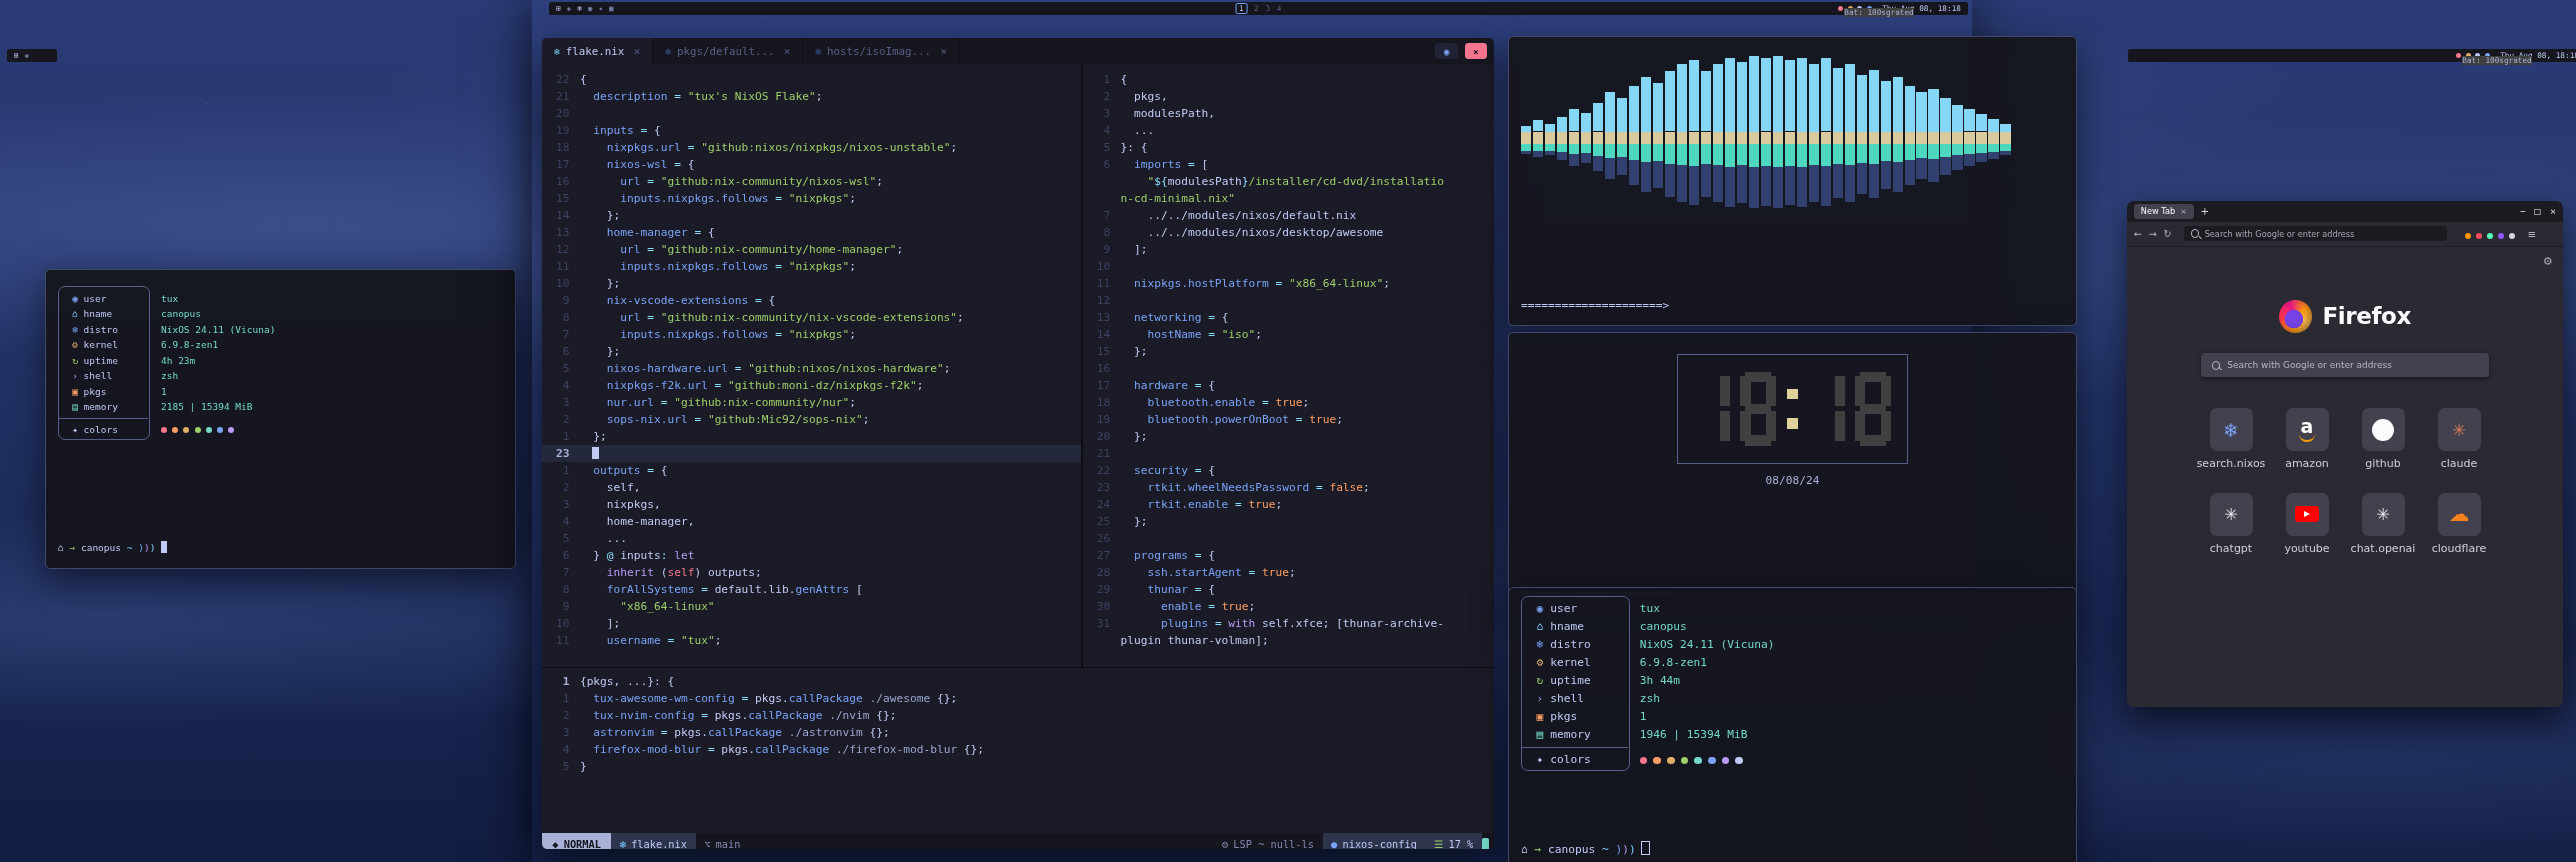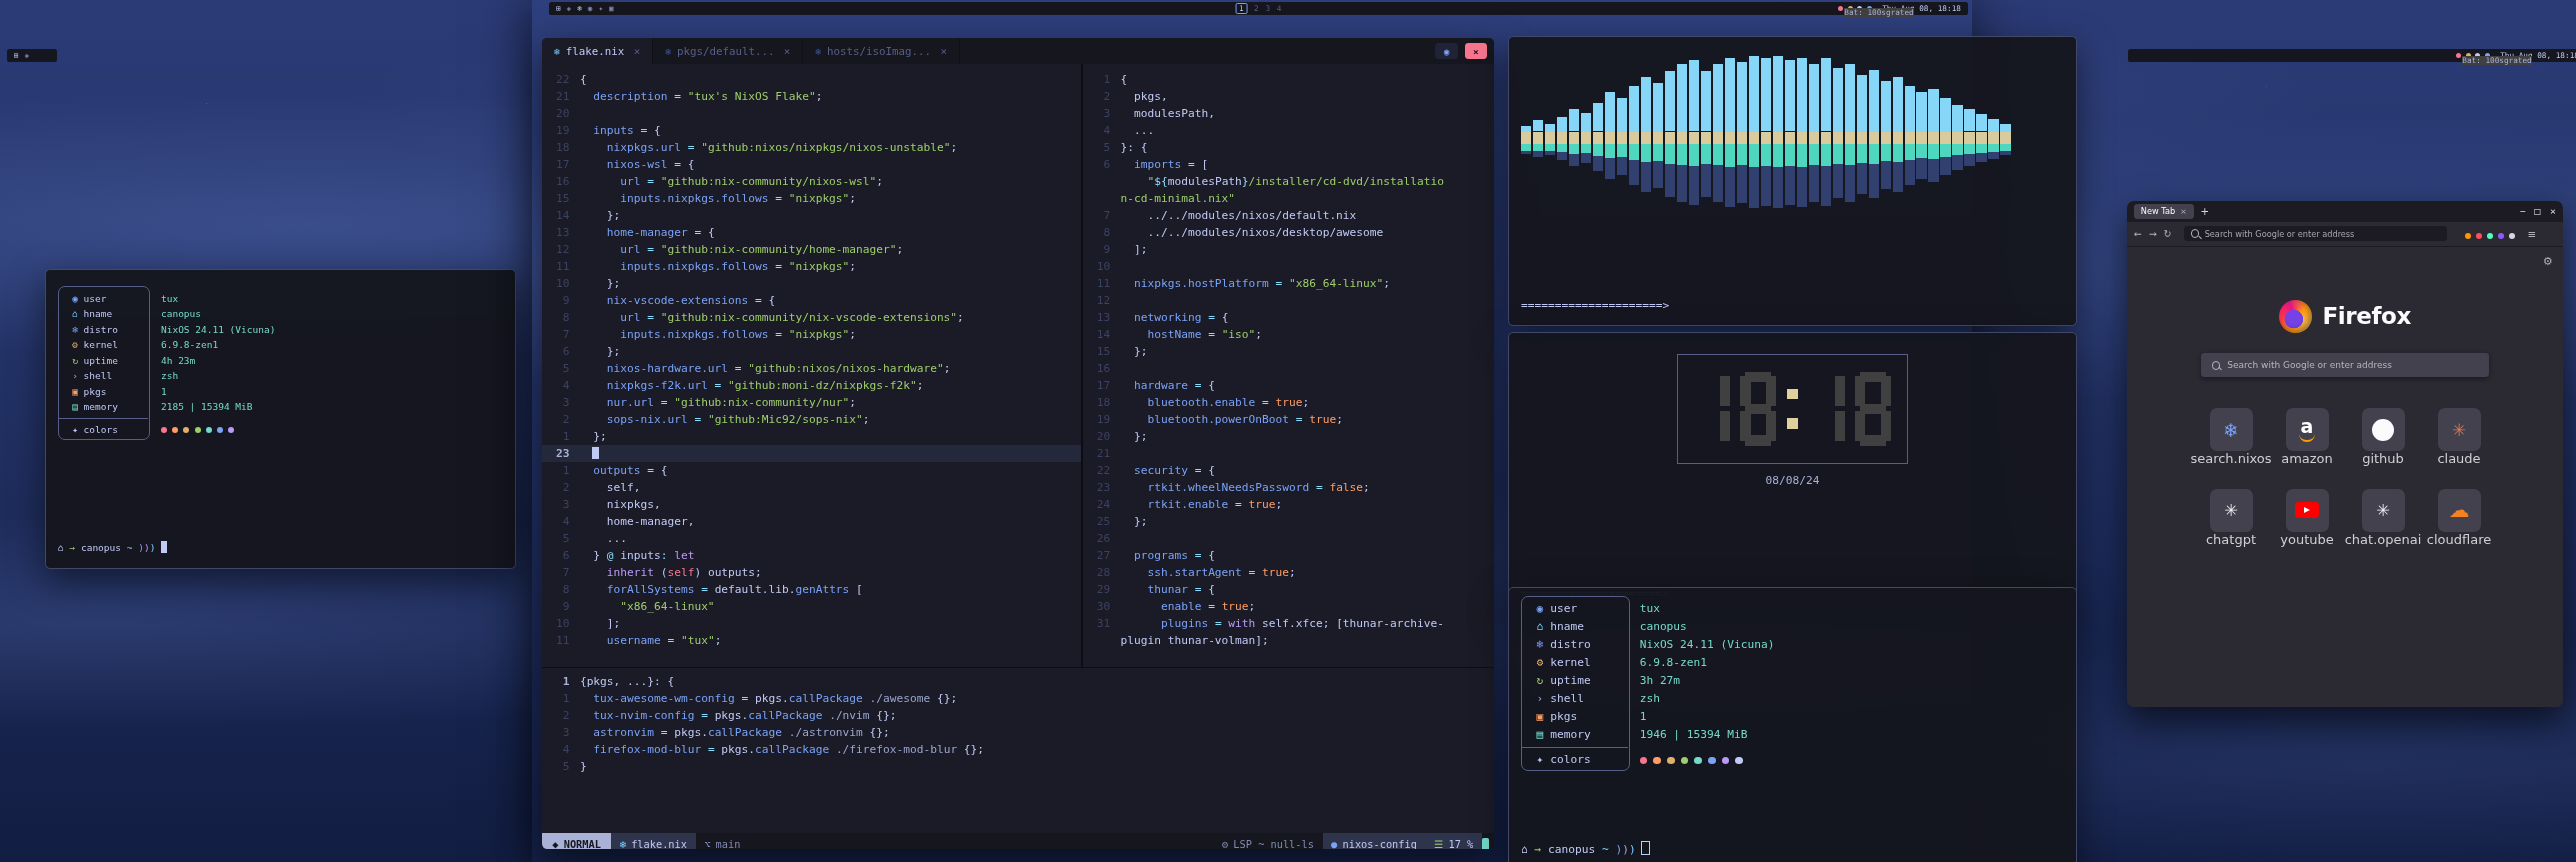--- a/index.html
+++ b/index.html
@@ -147,21 +147,21 @@
       conic-gradient(from 120deg, #ffbd4f, #ff980e, #ff3647, #e31587, #ff980e, #ffbd4f);
     box-shadow:inset -2.6px -2.6px 6.9px rgba(0,0,0,.35);}
   .ff-wordmark{color:#fbfbfe;font-size:23px;font-weight:bold;letter-spacing:-0.4px;}
   .ff-search{width:267px;height:24px;background:#42414d;border-radius:3.4px;box-shadow:0 1.7px 5.2px rgba(0,0,0,.4);
              display:flex;align-items:center;padding:0 10.3px;gap:6.9px;color:#b6b4be;font-size:9px;margin-top:20.7px;}
   .mag{width:6.9px;height:6.9px;border:1.3px solid #b6b4be;border-radius:50%;position:relative;flex:none;}
   .mag::after{content:'';position:absolute;width:4.3px;height:1.3px;background:#b6b4be;transform:rotate(45deg);right:-3.4px;bottom:-0.9px;}
   .ff-grid{display:grid;grid-template-columns:repeat(4,76px);row-gap:22.4px;margin-top:31px;justify-items:center;}
   .tile{display:flex;flex-direction:column;align-items:center;width:76px;}
   .ticonbox{width:43px;height:43px;border-radius:6.9px;background:#42414d;display:flex;align-items:center;justify-content:center;}
-  .tlabel2{font-size:13px;color:#cfcfd8;}
+  .tlabel2{margin-top:6px;font-size:11px;color:#cfcfd8;}
   .ticon{display:flex;align-items:center;justify-content:center;}
   .t-snowflake{color:#7aa2f7;font-size:19px;}
   .t-claude{color:#d97757;font-size:17px;}
   .t-openai{color:#ececf1;font-size:16.4px;}
   .t-cloudflare{color:#f6821f;font-size:20.7px;}
   .am-wrap{position:relative;display:flex;flex-direction:column;align-items:center;}
   .am-a{color:#fff;font-size:19px;font-weight:bold;line-height:17px;font-family:"DejaVu Sans",sans-serif;}
   .am-smile{width:15.5px;height:6px;border-bottom:2.2px solid #ff9900;border-radius:0 0 50% 50%/0 0 100% 100%;margin-top:-1.7px;}
   .gh{width:22.4px;height:22.4px;border-radius:50%;background:#fbfbfe;}
   .yt{width:24px;height:16.4px;background:#f00;border-radius:3.4px;display:flex;align-items:center;justify-content:center;}
@@ -763,21 +763,21 @@
     <div class="term-line"><span class="wh">=====================&gt;</span></div>
   </div>
 
   <div class="term term-fetchr">
     <div class="fetch">
         <div class="fbox"></div>
         <div class="frow"><span class="ficon" style="color: rgb(122, 162, 247);">◉</span><span class="flabel">user</span><span class="fvalue">tux</span></div>
         <div class="frow"><span class="ficon" style="color: rgb(125, 207, 255);">⌂</span><span class="flabel">hname</span><span class="fvalue">canopus</span></div>
         <div class="frow"><span class="ficon" style="color: rgb(122, 162, 247);">❄</span><span class="flabel">distro</span><span class="fvalue">NixOS 24.11 (Vicuna)</span></div>
         <div class="frow"><span class="ficon" style="color: rgb(224, 175, 104);">⚙</span><span class="flabel">kernel</span><span class="fvalue">6.9.8-zen1</span></div>
-        <div class="frow"><span class="ficon" style="color: rgb(158, 206, 106);">↻</span><span class="flabel">uptime</span><span class="fvalue">3h 27m</span></div>
+        <div class="frow"><span class="ficon" style="color: rgb(158, 206, 106);">↻</span><span class="flabel">uptime</span><span class="fvalue">3h 44m</span></div>
         <div class="frow"><span class="ficon" style="color: rgb(187, 154, 247);">›</span><span class="flabel">shell</span><span class="fvalue">zsh</span></div>
         <div class="frow"><span class="ficon" style="color: rgb(255, 158, 100);">▣</span><span class="flabel">pkgs</span><span class="fvalue">1</span></div>
         <div class="frow"><span class="ficon" style="color: rgb(115, 218, 202);">▤</span><span class="flabel">memory</span><span class="fvalue">1946 | 15394 MiB</span></div>
         <div class="fdiv" style="top: 147px;"></div>
         <div class="fgap"></div>
         <div class="frow"><span class="ficon" style="color: rgb(192, 202, 245);">✦</span><span class="flabel">colors</span><span class="fvalue"><span class="cdot" style="background: rgb(247, 118, 142);"></span><span class="cdot" style="background: rgb(255, 158, 100);"></span><span class="cdot" style="background: rgb(224, 175, 104);"></span><span class="cdot" style="background: rgb(158, 206, 106);"></span><span class="cdot" style="background: rgb(115, 218, 202);"></span><span class="cdot" style="background: rgb(122, 162, 247);"></span><span class="cdot" style="background: rgb(187, 154, 247);"></span><span class="cdot" style="background: rgb(192, 202, 245);"></span></span></div>
       </div>
     <div class="spacer"></div>
     <div class="promptline"><span style="color: rgb(192, 202, 245);">⌂</span><span> </span><span style="color: rgb(158, 206, 106);">→</span><span> </span><span style="color: rgb(192, 202, 245);">canopus</span><span> </span><span style="color: rgb(125, 207, 255);">~</span><span> </span><span style="color: rgb(122, 162, 247);">)</span><span style="color: rgb(187, 154, 247);">)</span><span style="color: rgb(125, 207, 255);">)</span><span class="tcursor hollow"></span></div>
   </div>

